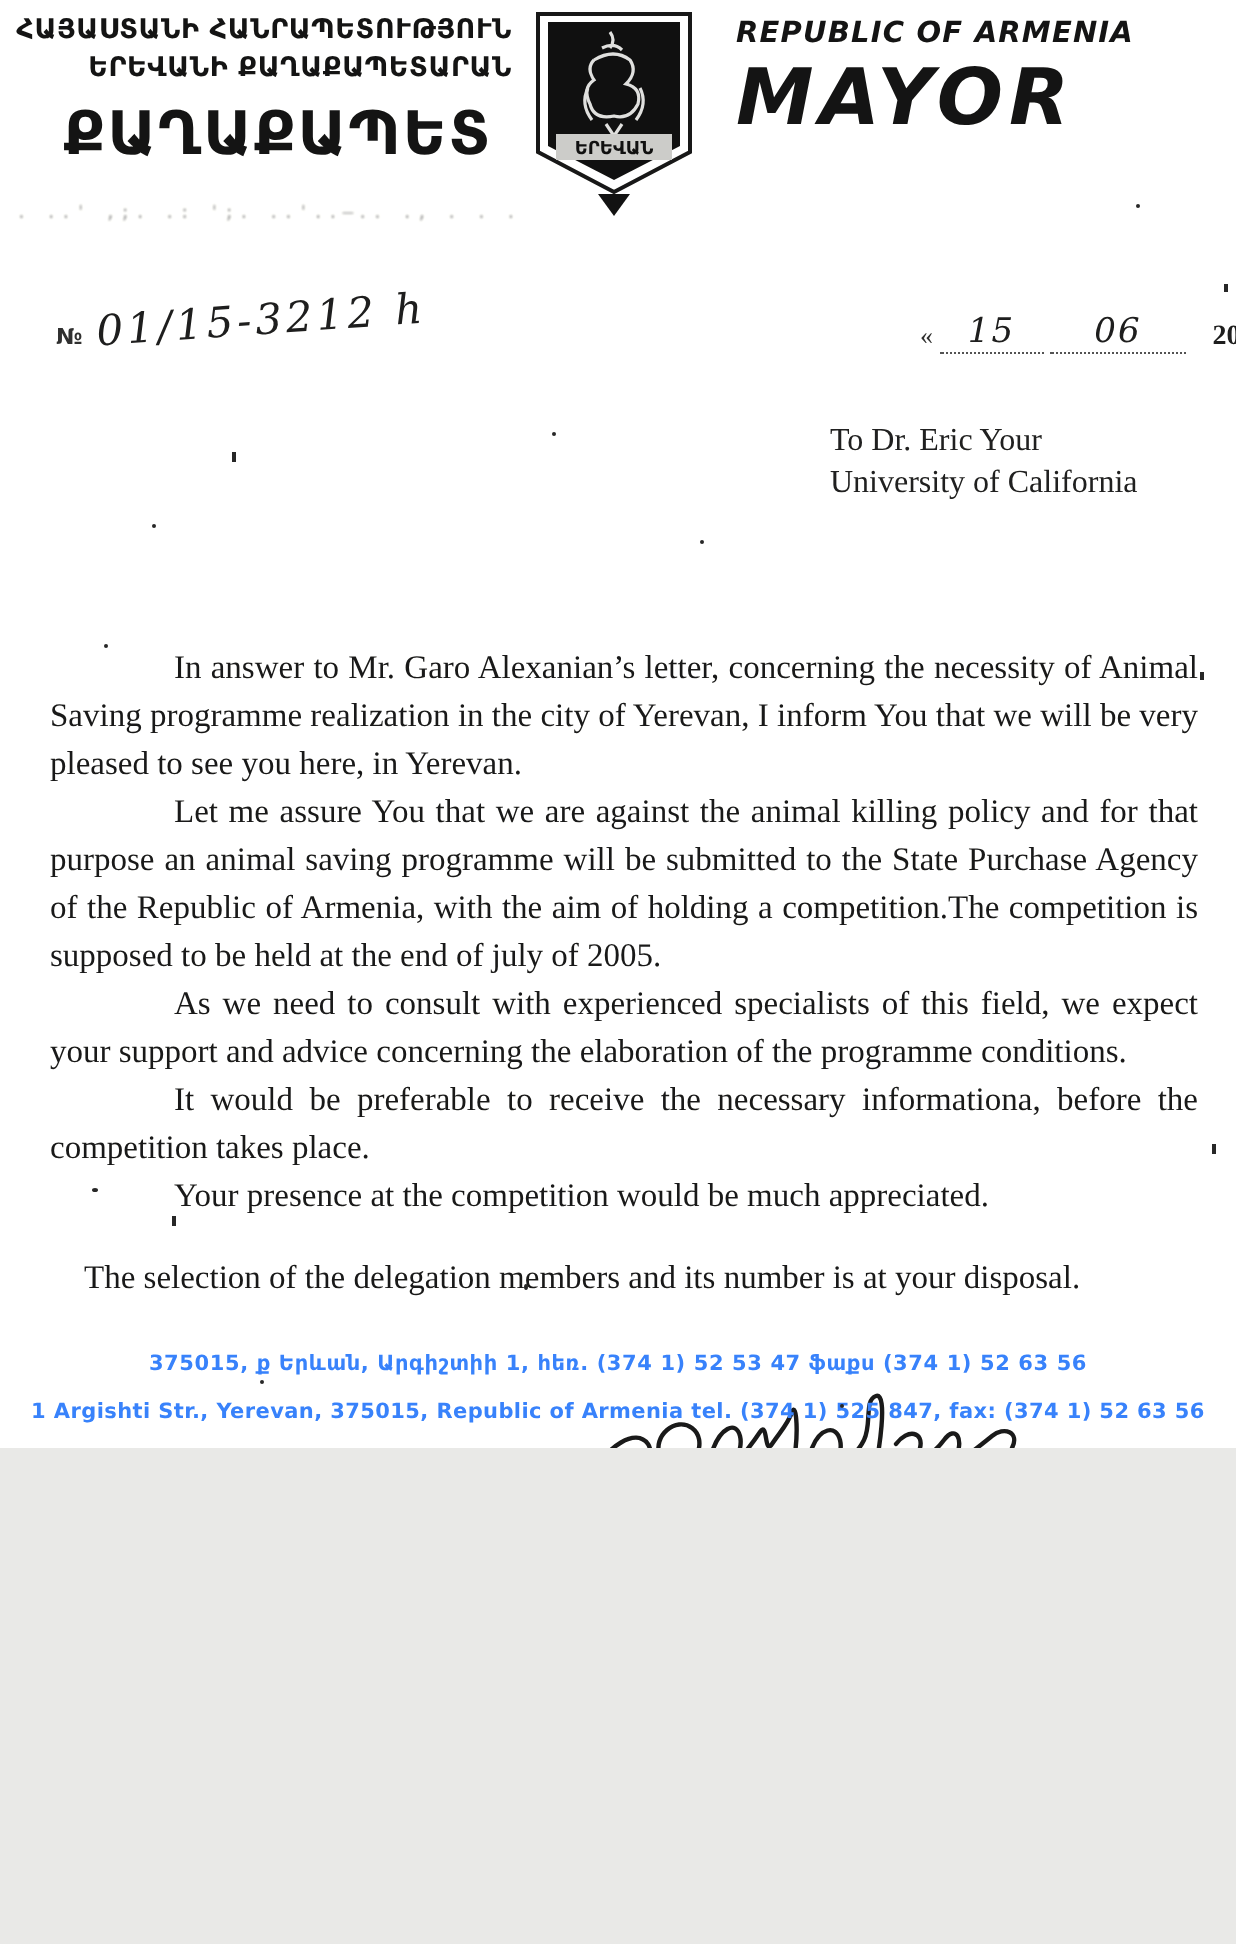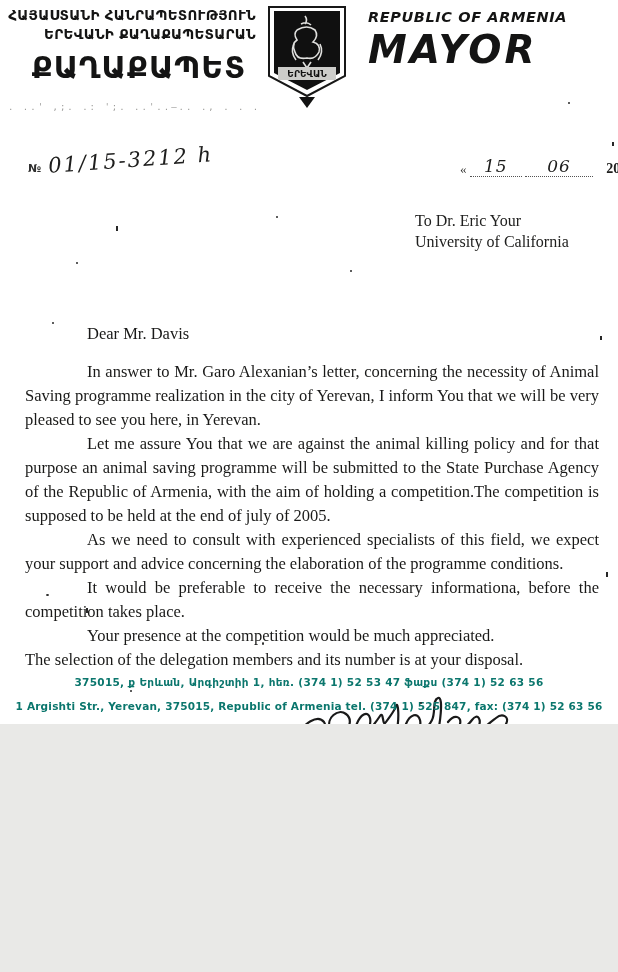--- a/index.html
+++ b/index.html
@@ -54,28 +54,28 @@
   .recipient{position:absolute;left:415px;top:210px;font-size:16px;line-height:21px;color:#242424;}
   
   .body-text{
     position:absolute;left:25px;top:322px;width:574px;
     font-size:16.5px;line-height:24px;color:#1d1d1d;
     text-align:justify;
     filter:blur(.22px);
   }
   .body-text .salutation{margin:0 0 14px 0;text-align:left;}
   .body-text p{margin:0;text-indent:62px;}
-  .body-text .closing-line{margin:0;text-indent:0;}
+  .body-text .closing-line{margin:17px;text-indent:0;}
   
   .signoff{position:absolute;left:112px;top:733px;font-size:16.5px;color:#000000;}
   .signature{position:absolute;left:290px;top:692px;}
   .signer{position:absolute;left:358px;top:760px;width:210px;text-align:center;font-size:17px;color:#1d1d1d;}
   
   .footer{position:absolute;left:0;bottom:10px;width:618px;text-align:center;
-    font-family:"DejaVu Sans",sans-serif;font-weight:bold;color:#0f766e;}
+    font-family:"DejaVu Sans",sans-serif;font-weight:bold;color:#3b82f6;}
   .footer .f1{font-size:10.5px;line-height:15px;letter-spacing:.3px;filter:blur(.25px);margin-bottom:9px;}
   .footer .f2{font-size:10.5px;line-height:15px;letter-spacing:.2px;filter:blur(.25px);}
   
   .speck{position:absolute;background:#2a2a2a;border-radius:50%;}
 </style>
 </head>
 <body>
 
 <div class="page">
 
@@ -117,21 +117,20 @@
       <span class="date-year-printed">200</span>
     </span>
   </div>
 
   <div class="recipient">
     <div>To Dr. Eric Your</div>
     <div>University of California</div>
   </div>
 
   <div class="body-text">
-    <p class="salutation">Dear Mr. Davis</p>
     <p>In answer to Mr. Garo Alexanian’s letter, concerning the necessity of Animal Saving programme realization in the city of Yerevan, I inform You that we will be very pleased to see you here, in Yerevan.</p>
     <p>Let me assure You that we are against the animal killing policy and for that purpose an animal saving programme will be submitted to the State Purchase Agency of the Republic of Armenia, with the aim of holding a competition.The competition is supposed to be held at the end of july of 2005.</p>
     <p>As we need to consult with experienced specialists of this field, we expect your support and advice concerning the elaboration of the programme conditions.</p>
     <p>It would be preferable to receive the necessary informationa, before the competition takes place.</p>
     <p>Your presence at the competition would be much appreciated.</p>
     <p class="closing-line">The selection of the delegation members and its number is at your disposal.</p>
   </div>
 
   <div class="signoff">Sincerely</div>
 

